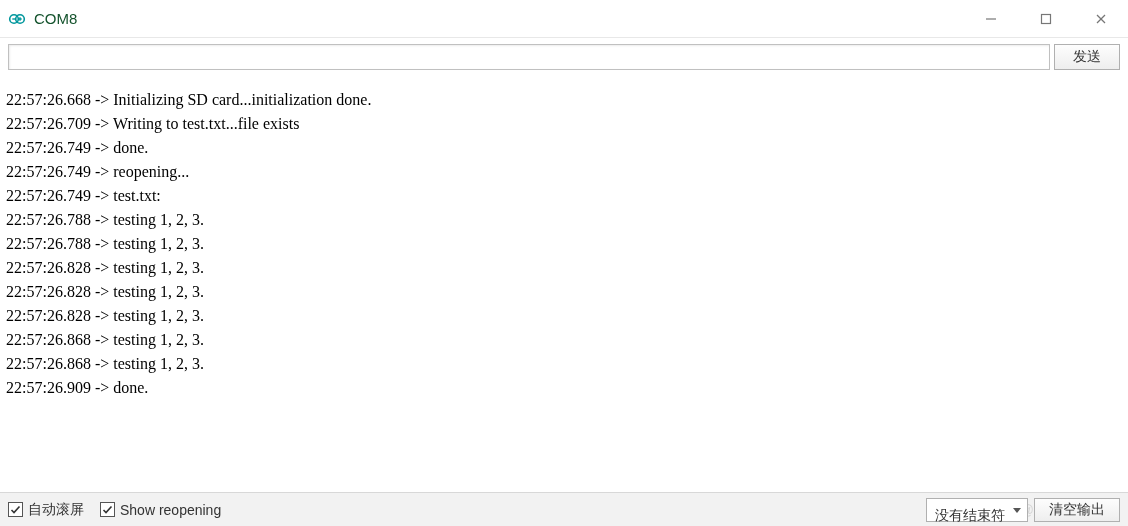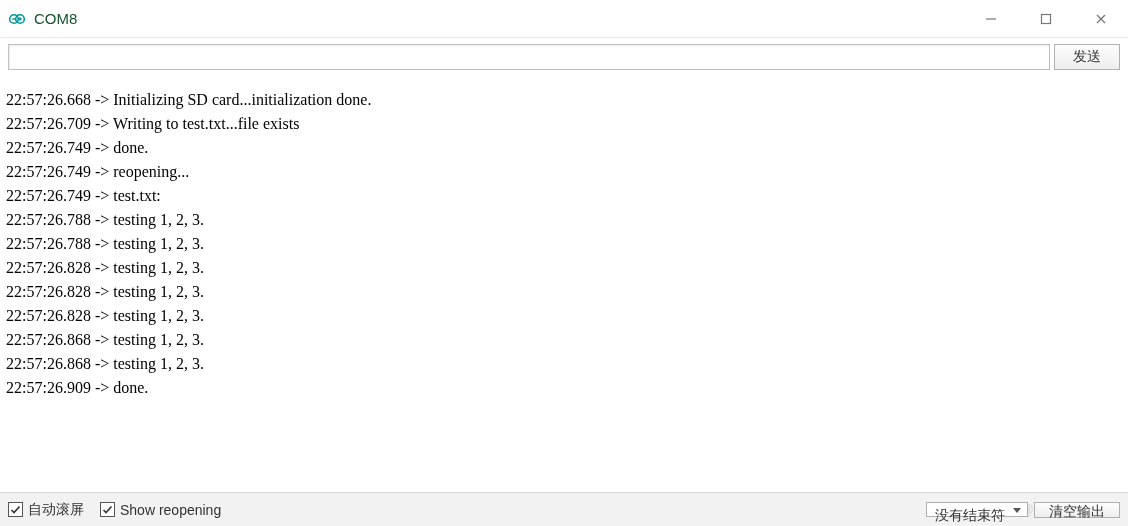--- a/index.html
+++ b/index.html
@@ -111,21 +111,21 @@
       height: 15px;
       border: 1px solid #555;
       background: #fff;
       display: flex;
       align-items: center;
       justify-content: center;
     }
     .chk-box svg { display: block; }
     .spacer { flex: 1; }
     .dropdown {
-      height: 15px;
+      height: 24px;
       border: 1px solid #b0b0b0;
       background: #fff;
       padding: 12px 22px 0 8px;
       display: flex;
       align-items: center;
       position: relative;
       font-size: 14px;
       color: #333;
     }
     .dropdown::after {
@@ -134,21 +134,21 @@
       right: 6px;
       top: 50%;
       margin-top: -2px;
       border-left: 4px solid transparent;
       border-right: 4px solid transparent;
       border-top: 5px solid #555;
     }
     .dd1 { min-width: 95px; }
     .dd2 { min-width: 115px; }
     .clear-btn {
-      height: 16px;
+      height: 24px;
       padding: 0 14px;
       border: 1px solid #b0b0b0;
       background: linear-gradient(#fdfdfd, #eeeeee);
       font-size: 14px;
       color: #333;
       cursor: pointer;
     }
     .watermark {
       position: absolute;
       right: 18px;

